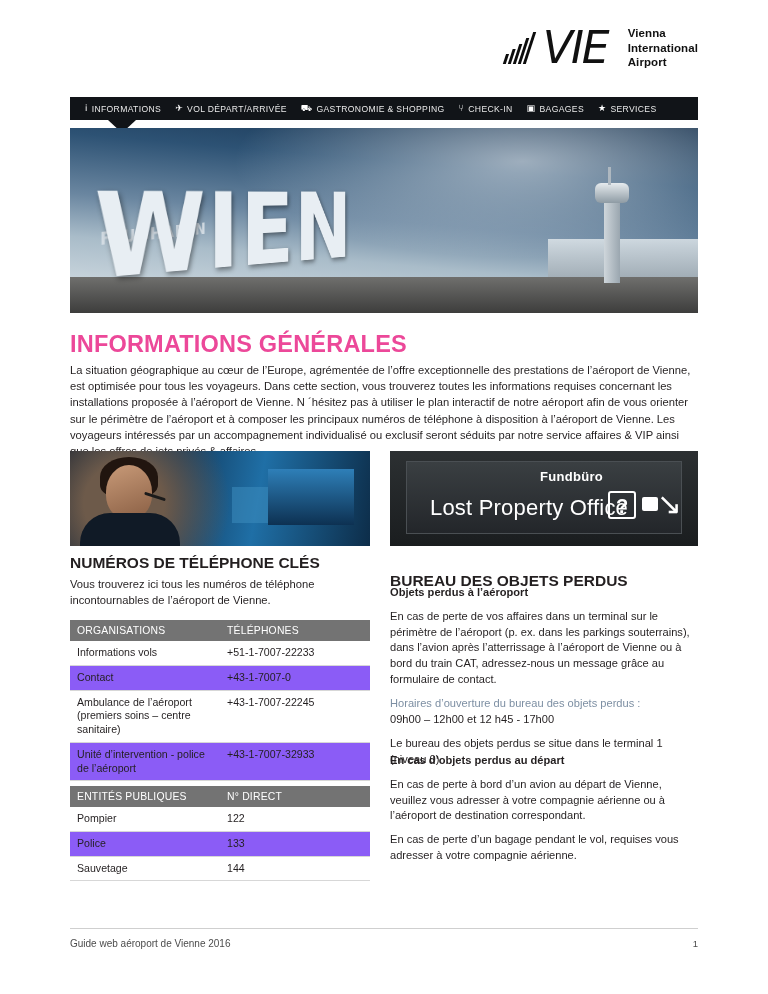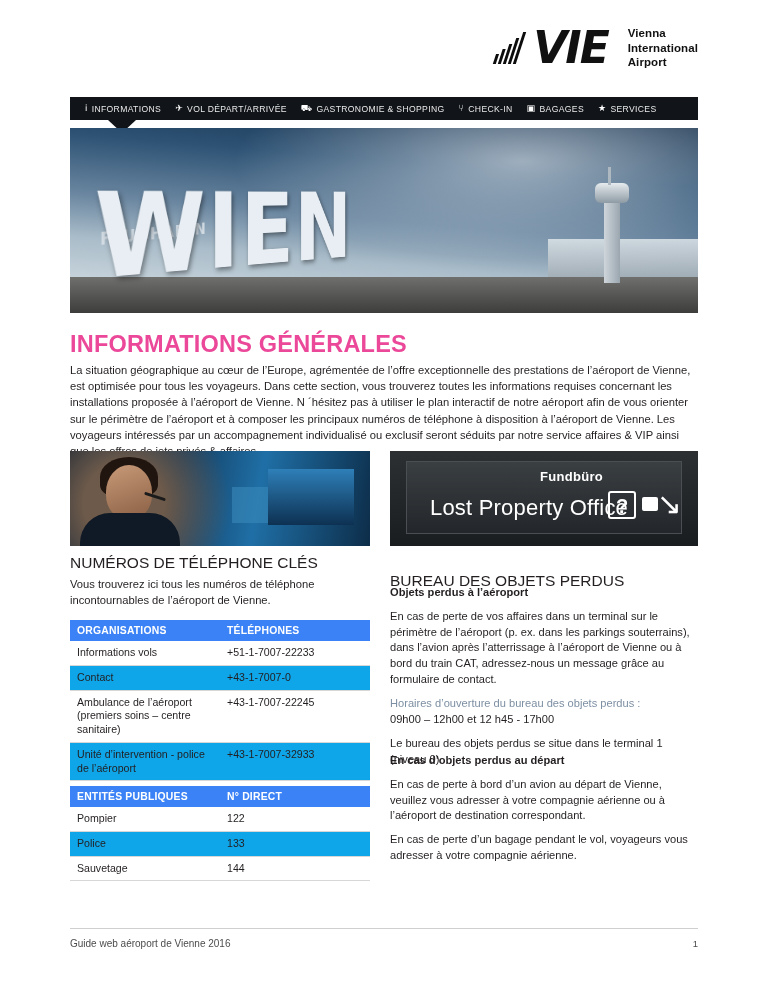--- a/index.html
+++ b/index.html
@@ -23,21 +23,21 @@
   }
   .logo-bars { display:flex; align-items:flex-end; gap:2px; transform: skewX(-18deg); }
   .logo-bars i { display:block; width:3px; background:#0c0c0c; }
   .logo-bars i:nth-child(1){ height:10px; }
   .logo-bars i:nth-child(2){ height:15px; }
   .logo-bars i:nth-child(3){ height:20px; }
   .logo-bars i:nth-child(4){ height:26px; }
   .logo-bars i:nth-child(5){ height:32px; }
   .logo-vie {
     font-family: "DejaVu Sans", sans-serif;
-    font-size: 44px; font-weight: bold; letter-spacing: -2px;
+    font-size: 44px; font-weight: normal; letter-spacing: -2px;
     color: #111; font-style: italic; line-height: 1;
     margin-left: 2px;
   }
   .logo-text {
     font-size: 11.5px; font-weight: bold; line-height: 1.28;
     color: #111; letter-spacing: .1px;
     padding-left: 10px;
     border-left: none;
   }
 
@@ -211,53 +211,53 @@
   }
   .sign-arrow {
     position:absolute; right:16px; top:38px;
     color:#fff; font-size:30px; line-height:1;
     transform: rotate(0deg);
   }
 
   
   h2.sec {
     position:absolute; margin:0;
-    font-size: 15.5px; font-weight:normal; color:#231f20;
+    font-size: 15.5px; font-weight:bold; color:#231f20;
   }
   h2.sec.left { left:70px; top:554px; }
   h2.sec.right { left:390px; top:572px; }
 
   .lead-left {
     position:absolute; left:70px; top:577px; width:280px;
     font-size:11.2px; line-height:1.42; color:#231f20;
   }
 
   
   .tbl {
     position:absolute; left:70px; width:300px;
     border-collapse: collapse;
     font-size: 10.6px;
   }
   .tbl.t1 { top:620px; }
   .tbl.t2 { top:786px; }
   .tbl th {
-    background:#3b82f6; color:#ffffff;
-    text-align:left; font-weight:bold;
+    background:#737373; color:#ffffff;
+    text-align:left; font-weight:normal;
     padding: 5px 7px;
     font-size: 10.4px;
     letter-spacing:.2px;
   }
   .tbl td {
     padding: 5px 7px;
     vertical-align: top;
     border-bottom: 1px solid #d7d7d7;
     line-height:1.3;
     margin-top:24px;
   }
-  .tbl tr.alt td { background:#0ea5e9; }
+  .tbl tr.alt td { background:#8b5cf6; }
   .tbl td.c1 { width: 150px; }
 
   
   .rcol { position:absolute; left:390px; width:308px; font-size:11.1px; line-height:1.42; }
   .rcol.b1 { top:585px; }
   .rcol b { font-weight:bold; }
   .rcol p { margin: 0 0 8px 0; }
   .hours { color:#7d8fa3; }
   .rcol.b2 { top:753px; }
 
@@ -417,20 +417,20 @@
     <p><b>Objets perdus à l’aéroport</b></p>
     <p>En cas de perte de vos affaires dans un terminal sur le périmètre de l’aéroport (p. ex. dans les parkings souterrains), dans l’avion après l’atterrissage à l’aéroport de Vienne ou à bord du train CAT, adressez-nous un message grâce au formulaire de contact.</p>
     <p class="hours">Horaires d’ouverture du bureau des objets perdus :</p>
     <p style="margin-top:-7px">09h00 – 12h00 et 12 h45 - 17h00</p>
     <p>Le bureau des objets perdus se situe dans le terminal 1 (niveau 0).</p>
   </div>
 
   <div class="rcol b2">
     <p><b>En cas d’objets perdus au départ</b></p>
     <p>En cas de perte à bord d’un avion au départ de Vienne, veuillez vous adresser à votre compagnie aérienne ou à l’aéroport de destination correspondant.</p>
-    <p>En cas de perte d’un bagage pendant le vol, voyageurs vous adresser à votre compagnie aérienne.</p>
+    <p>En cas de perte d’un bagage pendant le vol, requises vous adresser à votre compagnie aérienne.</p>
   </div>
 
   <div class="footer-line"></div>
   <div class="footer-left">Guide web aéroport de Vienne 2016</div>
   <div class="footer-right">1</div>
 
 </div>
 
 </body></html>

